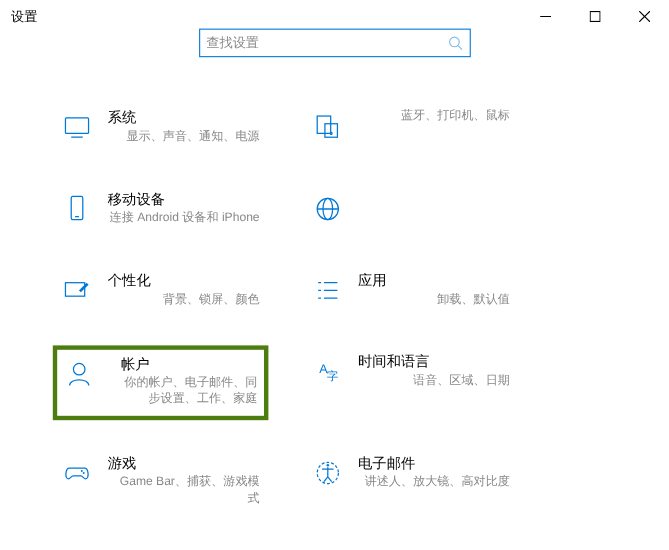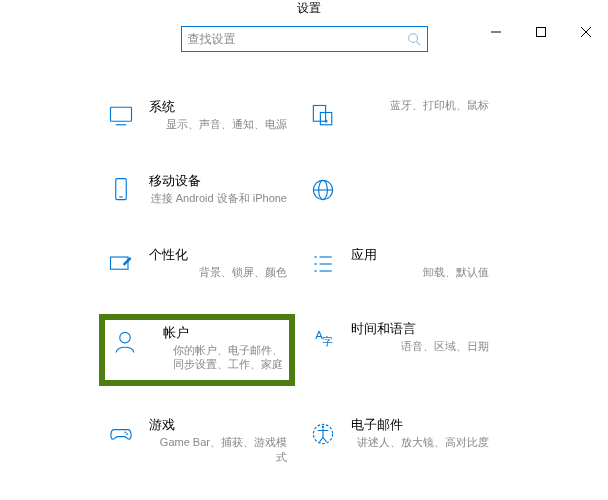--- a/index.html
+++ b/index.html
@@ -10,21 +10,20 @@
     height: 500px;
     overflow: hidden;
     font-size: 12px;
     color: #000;
   }
   .titlebar {
     height: 30px;
     display: flex;
     align-items: center;
     padding-left: 10px;
-    flex-direction: column;
   }
   .titlebar .title { font-size: 12px; }
   .win-controls { margin-left: auto; display: flex; }
   .win-btn {
     width: 45px; height: 30px;
     display: flex; align-items: center; justify-content: center;
     font-size: 10px;
   }
   .search-wrap {
     display: flex;
@@ -48,32 +47,32 @@
     color: #888;
     font-family: inherit;
   }
   .search-box input::placeholder { color: #888; }
   .search-icon { width: 14px; height: 14px; opacity: 0.5; }
   .grid {
     display: grid;
     grid-template-columns: 1fr 1fr;
     column-gap: 0;
     row-gap: 24px;
-    padding: 0 105px 0 99px;
+    padding: 0 105px 0 48px;
   }
   .item {
     display: flex;
     align-items: flex-start;
     gap: 14px;
     padding: 6px 8px 10px 8px;
     cursor: pointer;
     width: 196px;
   }
   .item.highlighted {
-    border: 6px solid #4d7c0f;
+    border: 4px solid #4d7c0f;
     padding: 4px 6px 8px 6px;
     gap: 24px;
   }
   .item .icon {
     width: 28px; height: 28px;
     flex: 0 0 28px;
     margin-top: 4px;
     color: #0078d7;
   }
   .item .icon svg { width: 100%; height: 100%; stroke: #0078d7; fill: none; stroke-width: 1.3; }

